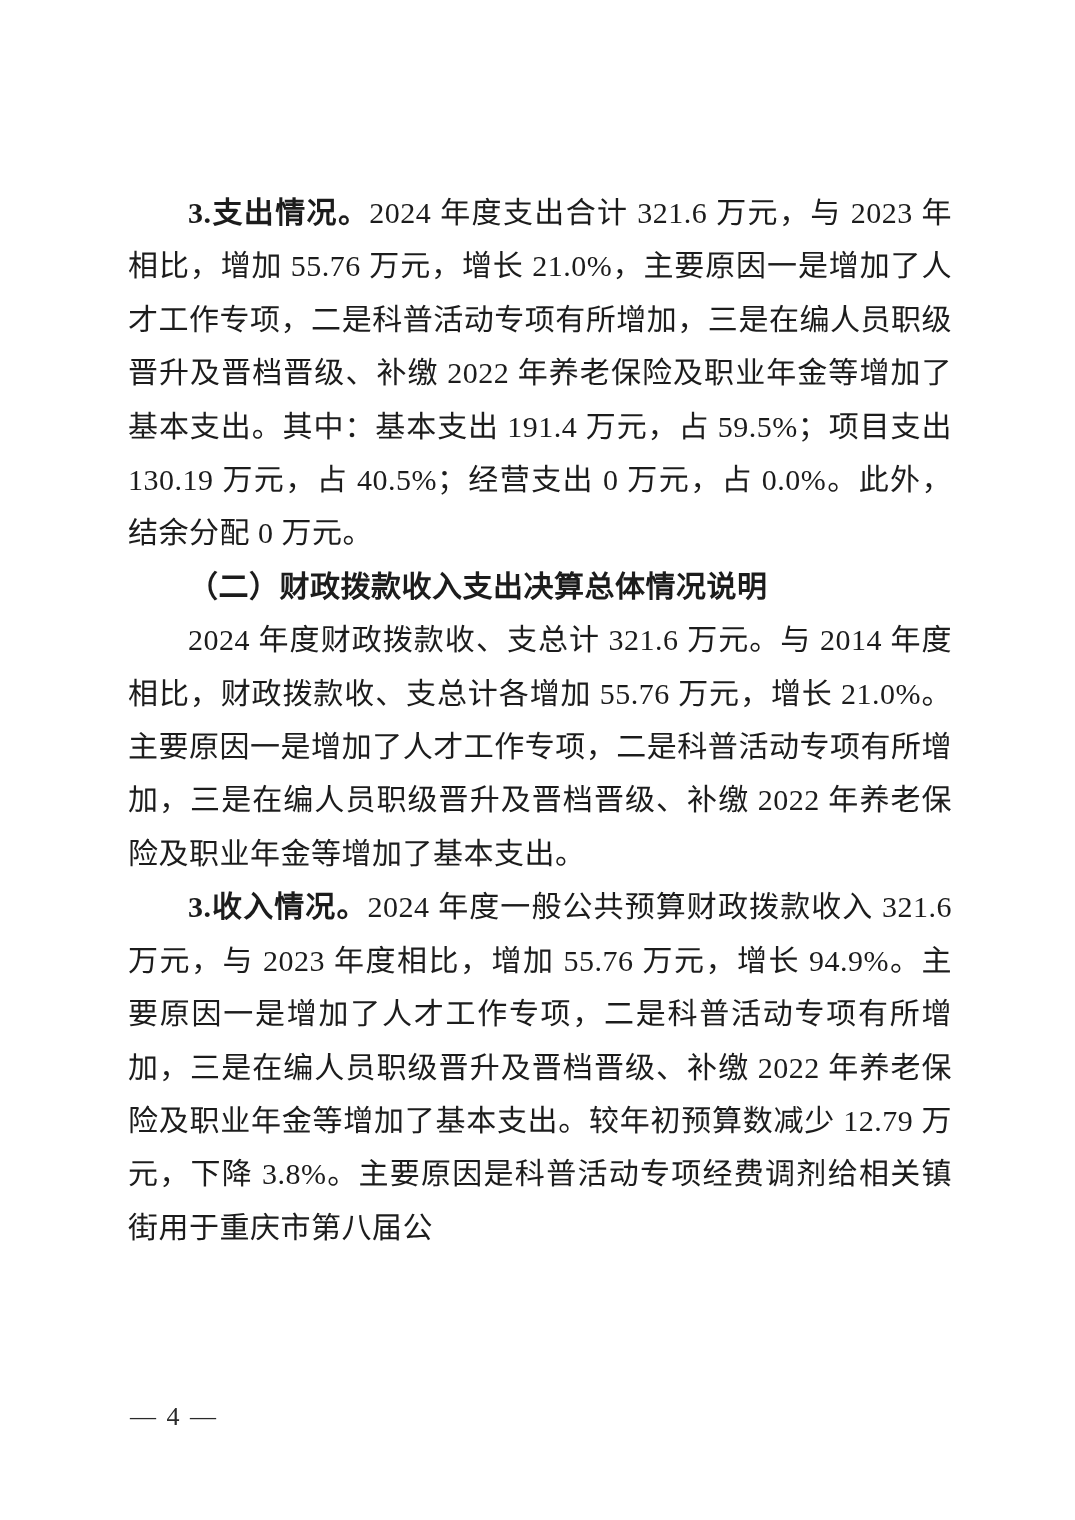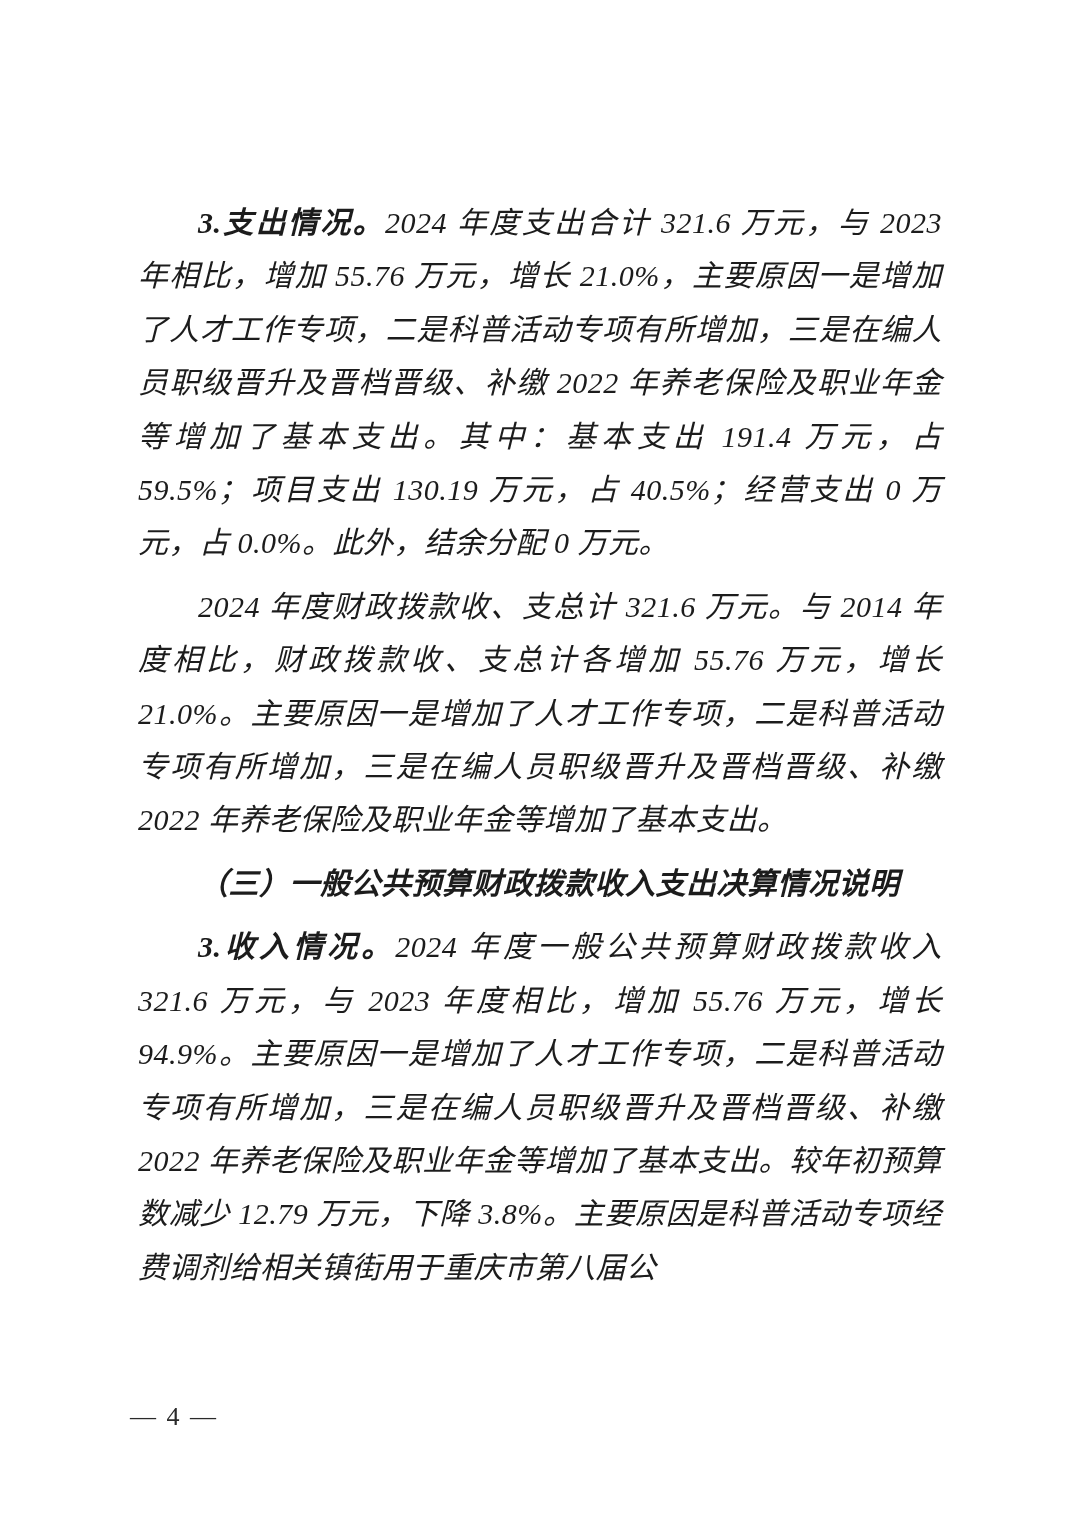--- a/index.html
+++ b/index.html
@@ -21,24 +21,23 @@
     left: 128px;
     top: 186px;
     width: 824px;
     font-size: 30px;
     line-height: 53.4px;
     text-align: justify;
     text-justify: inter-character;
     letter-spacing: 0.5px;
   }
   .content p {
-    margin: 10px;
+    margin: 0;
     padding: 0;
     text-indent: 2em;
-    font-style: italic;
   }
   .para-lead {
     font-weight: 700;
   }
   .heading {
     font-weight: 700;
   }
   .footer {
     position: absolute;
     left: 130px;
@@ -52,24 +51,24 @@
 </head>
 <body>
 
 <div class="page">
 
   <div class="content">
 
     <p class="para"><span class="para-lead">3.支出情况。</span><span>2024 年度支出合计 321.6 万元，与 2023 年相比，增加 55.76 万元，增长 21.0%，主要原因一是增加了人才工作专项，二是科普活动专项有所增加，三是在编人员职级晋升及晋档晋级、补缴 2022 年养老保险及职业年金等增加了基本支出。其中：基本支出 191.4 万元，占 59.5%；项目支出 130.19 万元，占 40.5%；经营支出 0 万元，占 0.0%。此外，结余分配 0 万元。</span></p>
 
 
+    <p class="heading">（二）财政拨款收入支出决算总体情况说明</p>
 
     <p class="para">2024 年度财政拨款收、支总计 321.6 万元。与 2014 年度相比，财政拨款收、支总计各增加 55.76 万元，增长 21.0%。主要原因一是增加了人才工作专项，二是科普活动专项有所增加，三是在编人员职级晋升及晋档晋级、补缴 2022 年养老保险及职业年金等增加了基本支出。</p>
 
-    <p class="heading">（三）一般公共预算财政拨款收入支出决算情况说明</p>
 
     <p class="para"><span class="para-lead">3.收入情况。</span><span>2024 年度一般公共预算财政拨款收入 321.6 万元，与 2023 年度相比，增加 55.76 万元，增长 94.9%。主要原因一是增加了人才工作专项，二是科普活动专项有所增加，三是在编人员职级晋升及晋档晋级、补缴 2022 年养老保险及职业年金等增加了基本支出。较年初预算数减少 12.79 万元，下降 3.8%。主要原因是科普活动专项经费调剂给相关镇街用于重庆市第八届公</span></p>
 
   </div>
 
   <div class="footer">— 4 —</div>
 
 </div>
 
 </body></html>

